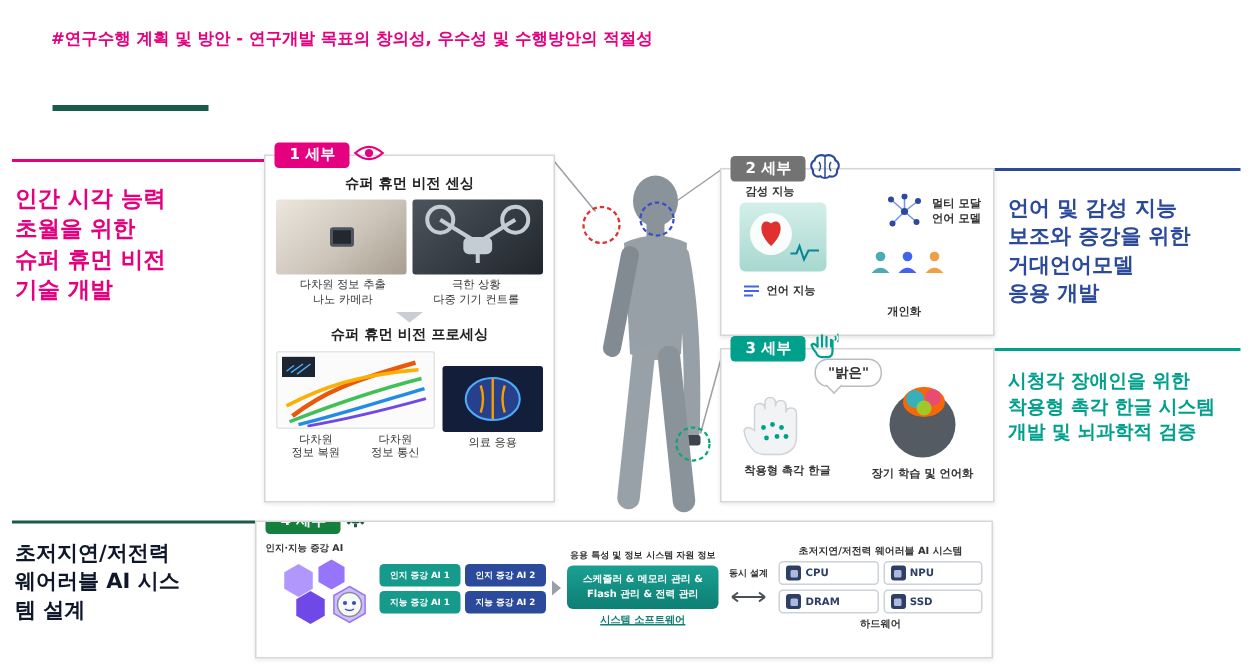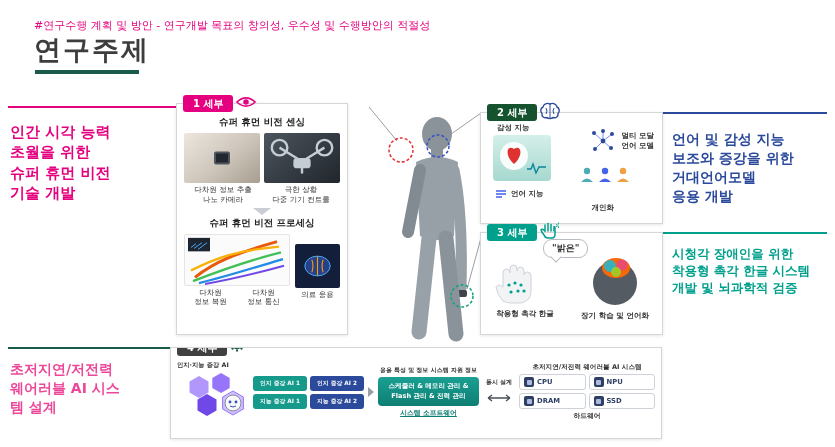--- a/index.html
+++ b/index.html
@@ -1,48 +1,48 @@
 <!DOCTYPE html>
 <html><head>
 <meta charset="utf-8">
 <style>
   * { margin:0; padding:0; box-sizing:border-box; }
   body { font-family:"DejaVu Sans","Liberation Sans",sans-serif; background:#fff; }
   .canvas { position:relative; width:835px; height:447px; background:#fff; overflow:hidden; }
   .pre { white-space:pre-line; }
 
   
-  .tagline { position:absolute; left:34px; top:18px; font-size:11px; font-weight:normal; color:#e5007f; }
+  .tagline { position:absolute; left:34px; top:18px; font-size:11px; font-weight:bold; color:#e5007f; }
   .page-title { position:absolute; left:34px; top:32px; font-size:27px; font-weight:800; color:#3d3d3d; letter-spacing:2px; }
   .title-underline { position:absolute; left:35px; top:70px; width:104px; height:4px; background:#1a5c4c; }
 
   
   .hline { position:absolute; height:2px; }
   .hl-pink { left:8px; top:106px; width:168px; background:#e5007f; }
   .hl-blue { left:662px; top:112px; width:165px; background:#2b4a9b; }
   .hl-teal { left:662px; top:232px; width:165px; background:#00a08c; }
   .hl-green { left:8px; top:347px; width:162px; background:#1a5c4c; }
 
   
   .side-label { position:absolute; font-weight:800; line-height:1.35; white-space:pre-line; }
   .sl1 { left:10px; top:122px; width:165px; font-size:15px; color:#e5007f; }
   .sl2 { left:672px; top:130px; width:158px; font-size:14px; color:#2b4a9b; }
   .sl3 { left:672px; top:246px; width:160px; font-size:12.5px; color:#00a08c; }
-  .sl4 { left:10px; top:360px; width:160px; font-size:14px; color:#ec4899; }
+  .sl4 { left:10px; top:360px; width:160px; font-size:14px; color:#0f172a; }
 
   
   .panel { position:absolute; background:#fff; border:1px solid #d6d6d6; box-shadow:0 1px 3px rgba(0,0,0,.10); }
-  .p1 { left:176px; top:103px; width:172px; height:232px; }
+  .p1 { left:176px; top:103px; width:194px; height:232px; }
   .p2 { left:480px; top:112px; width:183px; height:112px; }
   .p3 { left:480px; top:232px; width:183px; height:103px; }
   .p4 { left:170px; top:347px; width:492px; height:92px; overflow:hidden; }
 
   .badge { position:absolute; top:-9px; left:6px; color:#fff; font-size:10px; font-weight:bold; padding:2px 10px; border-radius:3px; line-height:1.3; }
-  .bg-pink { background:#e5007f; } .bg-blue { background:#14532d; }
-  .bg-teal { background:#00a08c; } .bg-green { background:#404040; }
+  .bg-pink { background:#e5007f; } .bg-blue { background:#737373; }
+  .bg-teal { background:#00a08c; } .bg-green { background:#15803d; }
   .bicon { position:absolute; top:-12px; left:58px; width:22px; height:20px; }
 
   
   .p-title { margin-top:12px; text-align:center; font-size:9.5px; font-weight:800; color:#222; }
   .p1-row { display:flex; gap:4px; padding:4px 7px 2px; }
   .ph { position:relative; border-radius:2px; overflow:hidden; }
   .p1-row .ph { flex:1; height:50px; }
   .img-finger { background:linear-gradient(140deg,#ece6de,#cdc5ba 55%,#a79d90); }
   .chip-sq { position:absolute; left:50%; top:50%; width:16px; height:13px; transform:translate(-50%,-50%); background:#23282e; border:2px solid #4d565e; border-radius:2px; }
   .img-drone { background:linear-gradient(140deg,#4c545d,#21262c); }
@@ -100,21 +100,20 @@
   .p4-hwcap { text-align:center; font-size:6.8px; font-weight:700; color:#333; margin-top:2px; }
 
   .overlay { position:absolute; left:0; top:0; pointer-events:none; }
 </style>
 </head>
 <body>
 
 <div class="canvas">
 
   <div class="tagline">#연구수행 계획 및 방안 - 연구개발 목표의 창의성, 우수성 및 수행방안의 적절성</div>
-  <div class="page-title">연구주제</div>
   <div class="title-underline"></div>
 
   <div class="hline hl-pink"></div>
   <div class="hline hl-blue"></div>
   <div class="hline hl-teal"></div>
   <div class="hline hl-green"></div>
 
   <div class="side-label sl1">인간 시각 능력
 초월을 위한
 슈퍼 휴먼 비전

